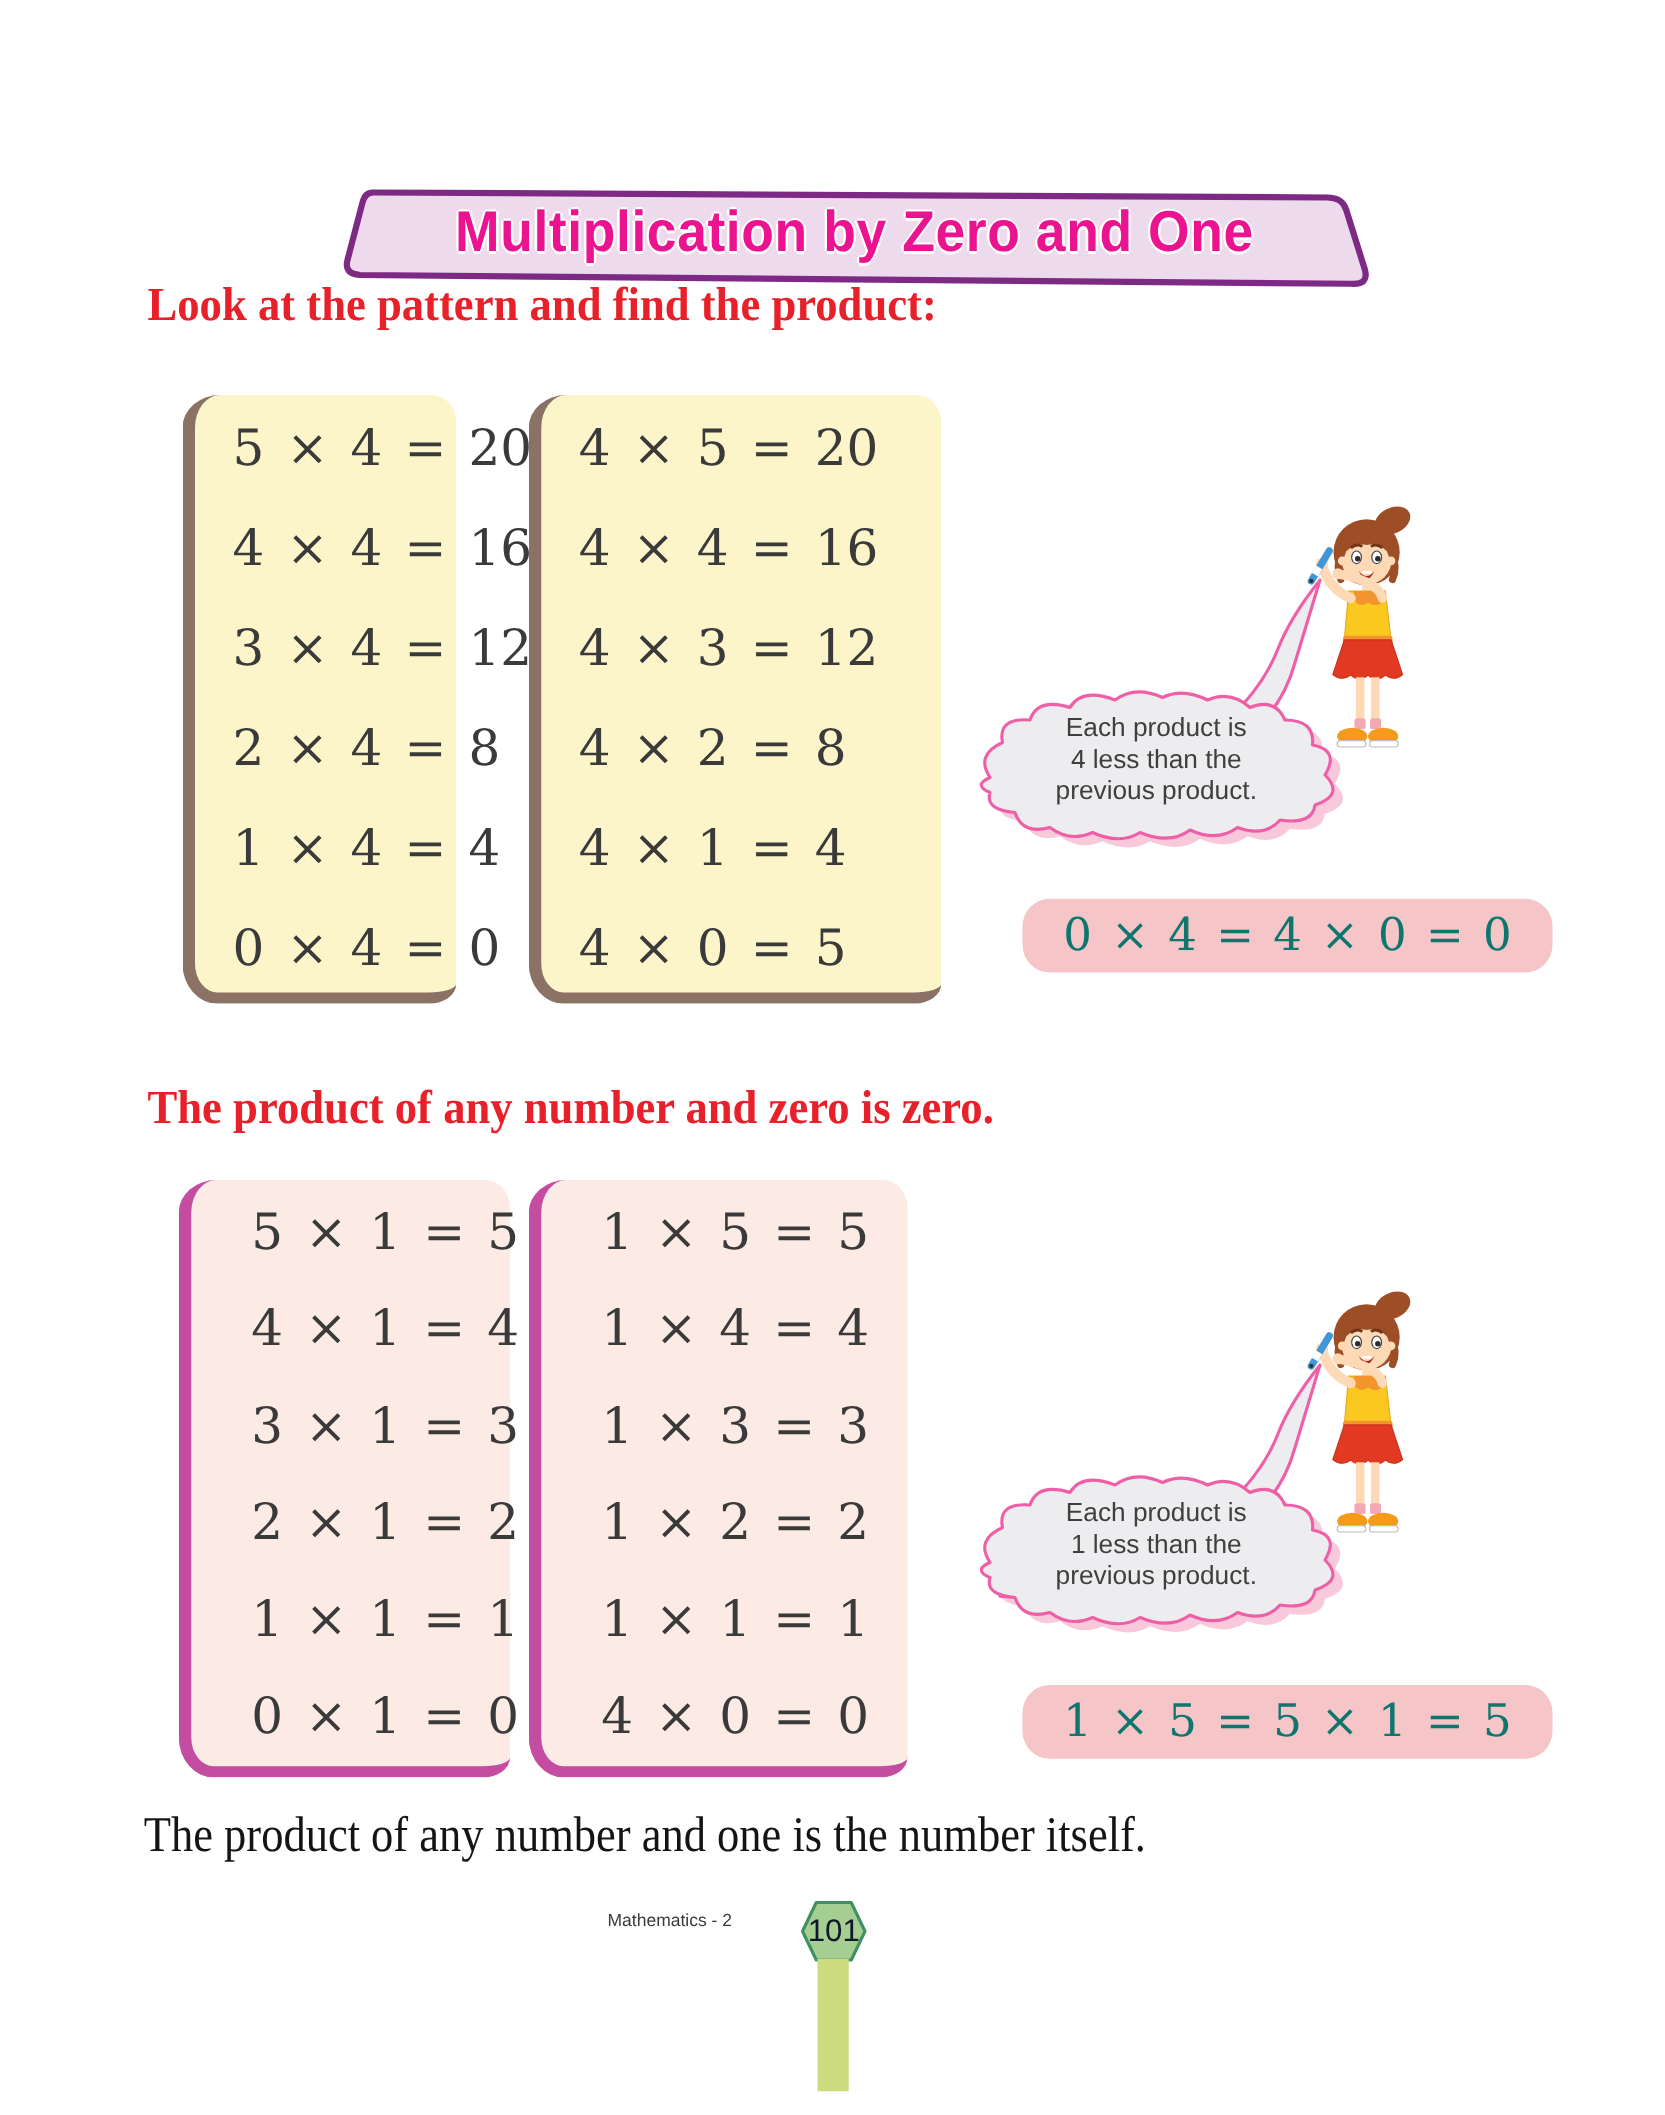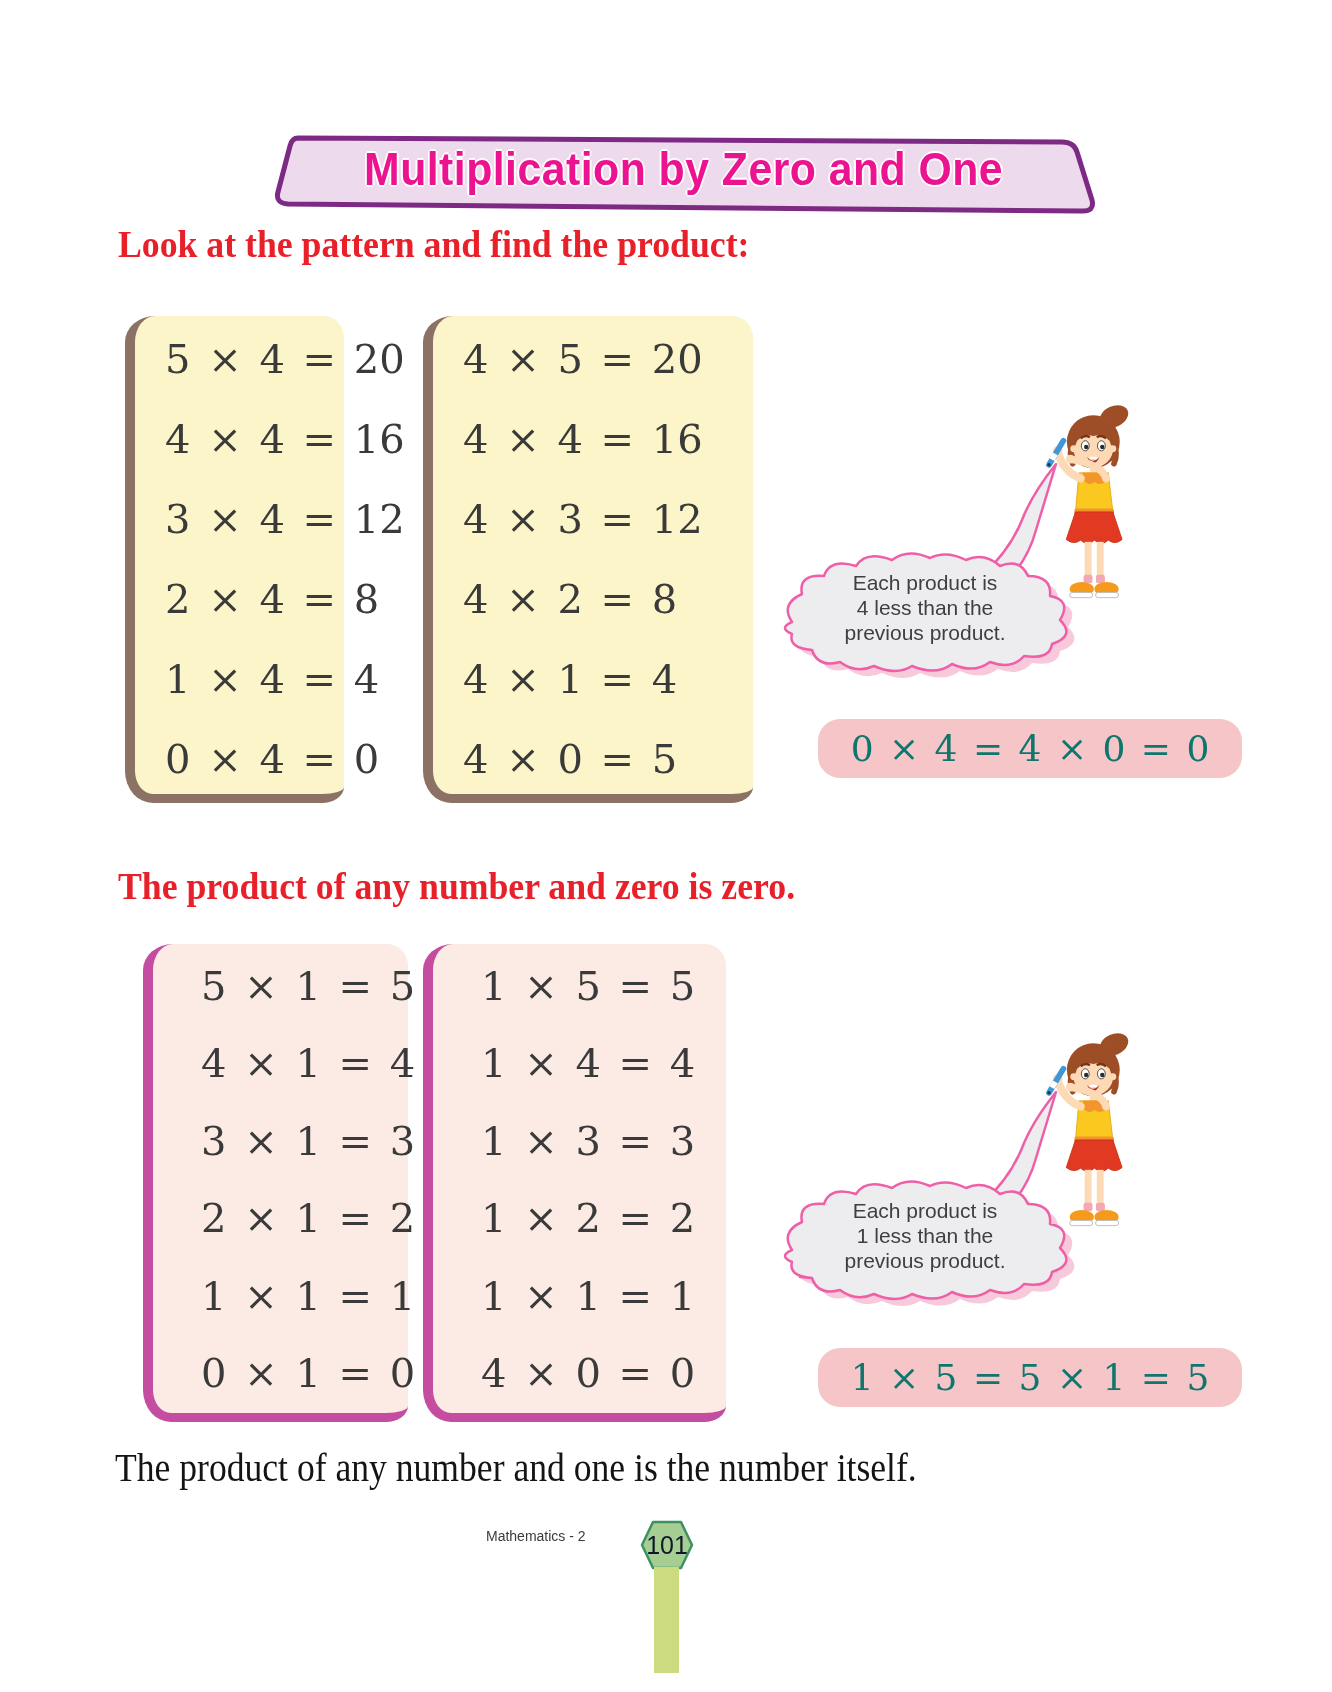--- a/index.html
+++ b/index.html
@@ -1,21 +1,21 @@
 <!DOCTYPE html>
 <html style="--title-pink: #ec1390; --banner-fill: #eedaed; --banner-border: #7d2a84; --heading-red: #e8202a; --panel-yellow: #fbf5c9; --panel-pink: #fcebe4; --stripe-brown: #8b7265; --stripe-magenta: #c44da1; --ink: #3a3a3a; --box-pink: #f5c5c8; --bubble-border: #ef5fa7; --bubble-fill: #ededef; --bubble-shadow: #f8c9db; --hex-fill: #a6cd92; --hex-border: #3e9160; --bar-green: #ccdb80; --footer-ink: #3a3a3a;"><head>
 <meta charset="utf-8">
 <style>
   html,body { margin:0; padding:0; background:#fff; }
   .page {
     position:relative; width:1332px; height:1692px; background:#ffffff;
     overflow:hidden; font-family:"Liberation Sans", sans-serif;
   }
   
-  .banner-wrap { position:absolute; left:262px; top:122px; width:846px; height:100px; }
+  .banner-wrap { position:absolute; left:262px; top:138px; width:846px; height:100px; }
   .banner-wrap svg { position:absolute; left:0; top:0; }
   .banner-text {
     position:absolute; left:24px; top:12px; width:796px; height:70px;
     display:flex; align-items:center; justify-content:center;
   }
   .banner-text span {
     font-size:46px; font-weight:bold; color:var(--title-pink,#ec1390);
     letter-spacing:0.5px; white-space:nowrap; transform:scaleX(0.93);
     text-shadow:2px 0 0 #fff,-2px 0 0 #fff,0 2px 0 #fff,0 -2px 0 #fff;
   }
@@ -30,21 +30,21 @@
   #heading2 { top:864px; }
   
   .panel {
     position:absolute; box-sizing:border-box;
     border-left:10px solid; border-bottom:9px solid;
     border-radius:30px 20px 22px 28px / 26px 22px 16px 32px;
     padding-top:3px;
   }
   .panel.yellow { background:var(--panel-yellow,#fbf5c9); border-color:var(--stripe-brown,#8b7265); }
   .panel.pink   { background:var(--panel-pink,#fcebe4);  border-color:var(--stripe-magenta,#c44da1); }
-  #panel1a { left:125px; top:316px; width:219px; height:487px; }
+  #panel1a { left:146px; top:316px; width:219px; height:487px; }
   #panel1b { left:423px; top:316px; width:330px; height:487px; }
   #panel2a { left:143px; top:944px; width:265px; height:478px; }
   #panel2b { left:423px; top:944px; width:303px; height:478px; }
   .eq-row {
     height:80px; display:flex; align-items:center; padding-left:30px;
     font-family:"DejaVu Serif", serif; font-size:40px; color:var(--ink,#3a3a3a);
     word-spacing:5px; white-space:pre;
   }
   .panel.pink .eq-row { height:77.5px;padding-left:48px; }
   

